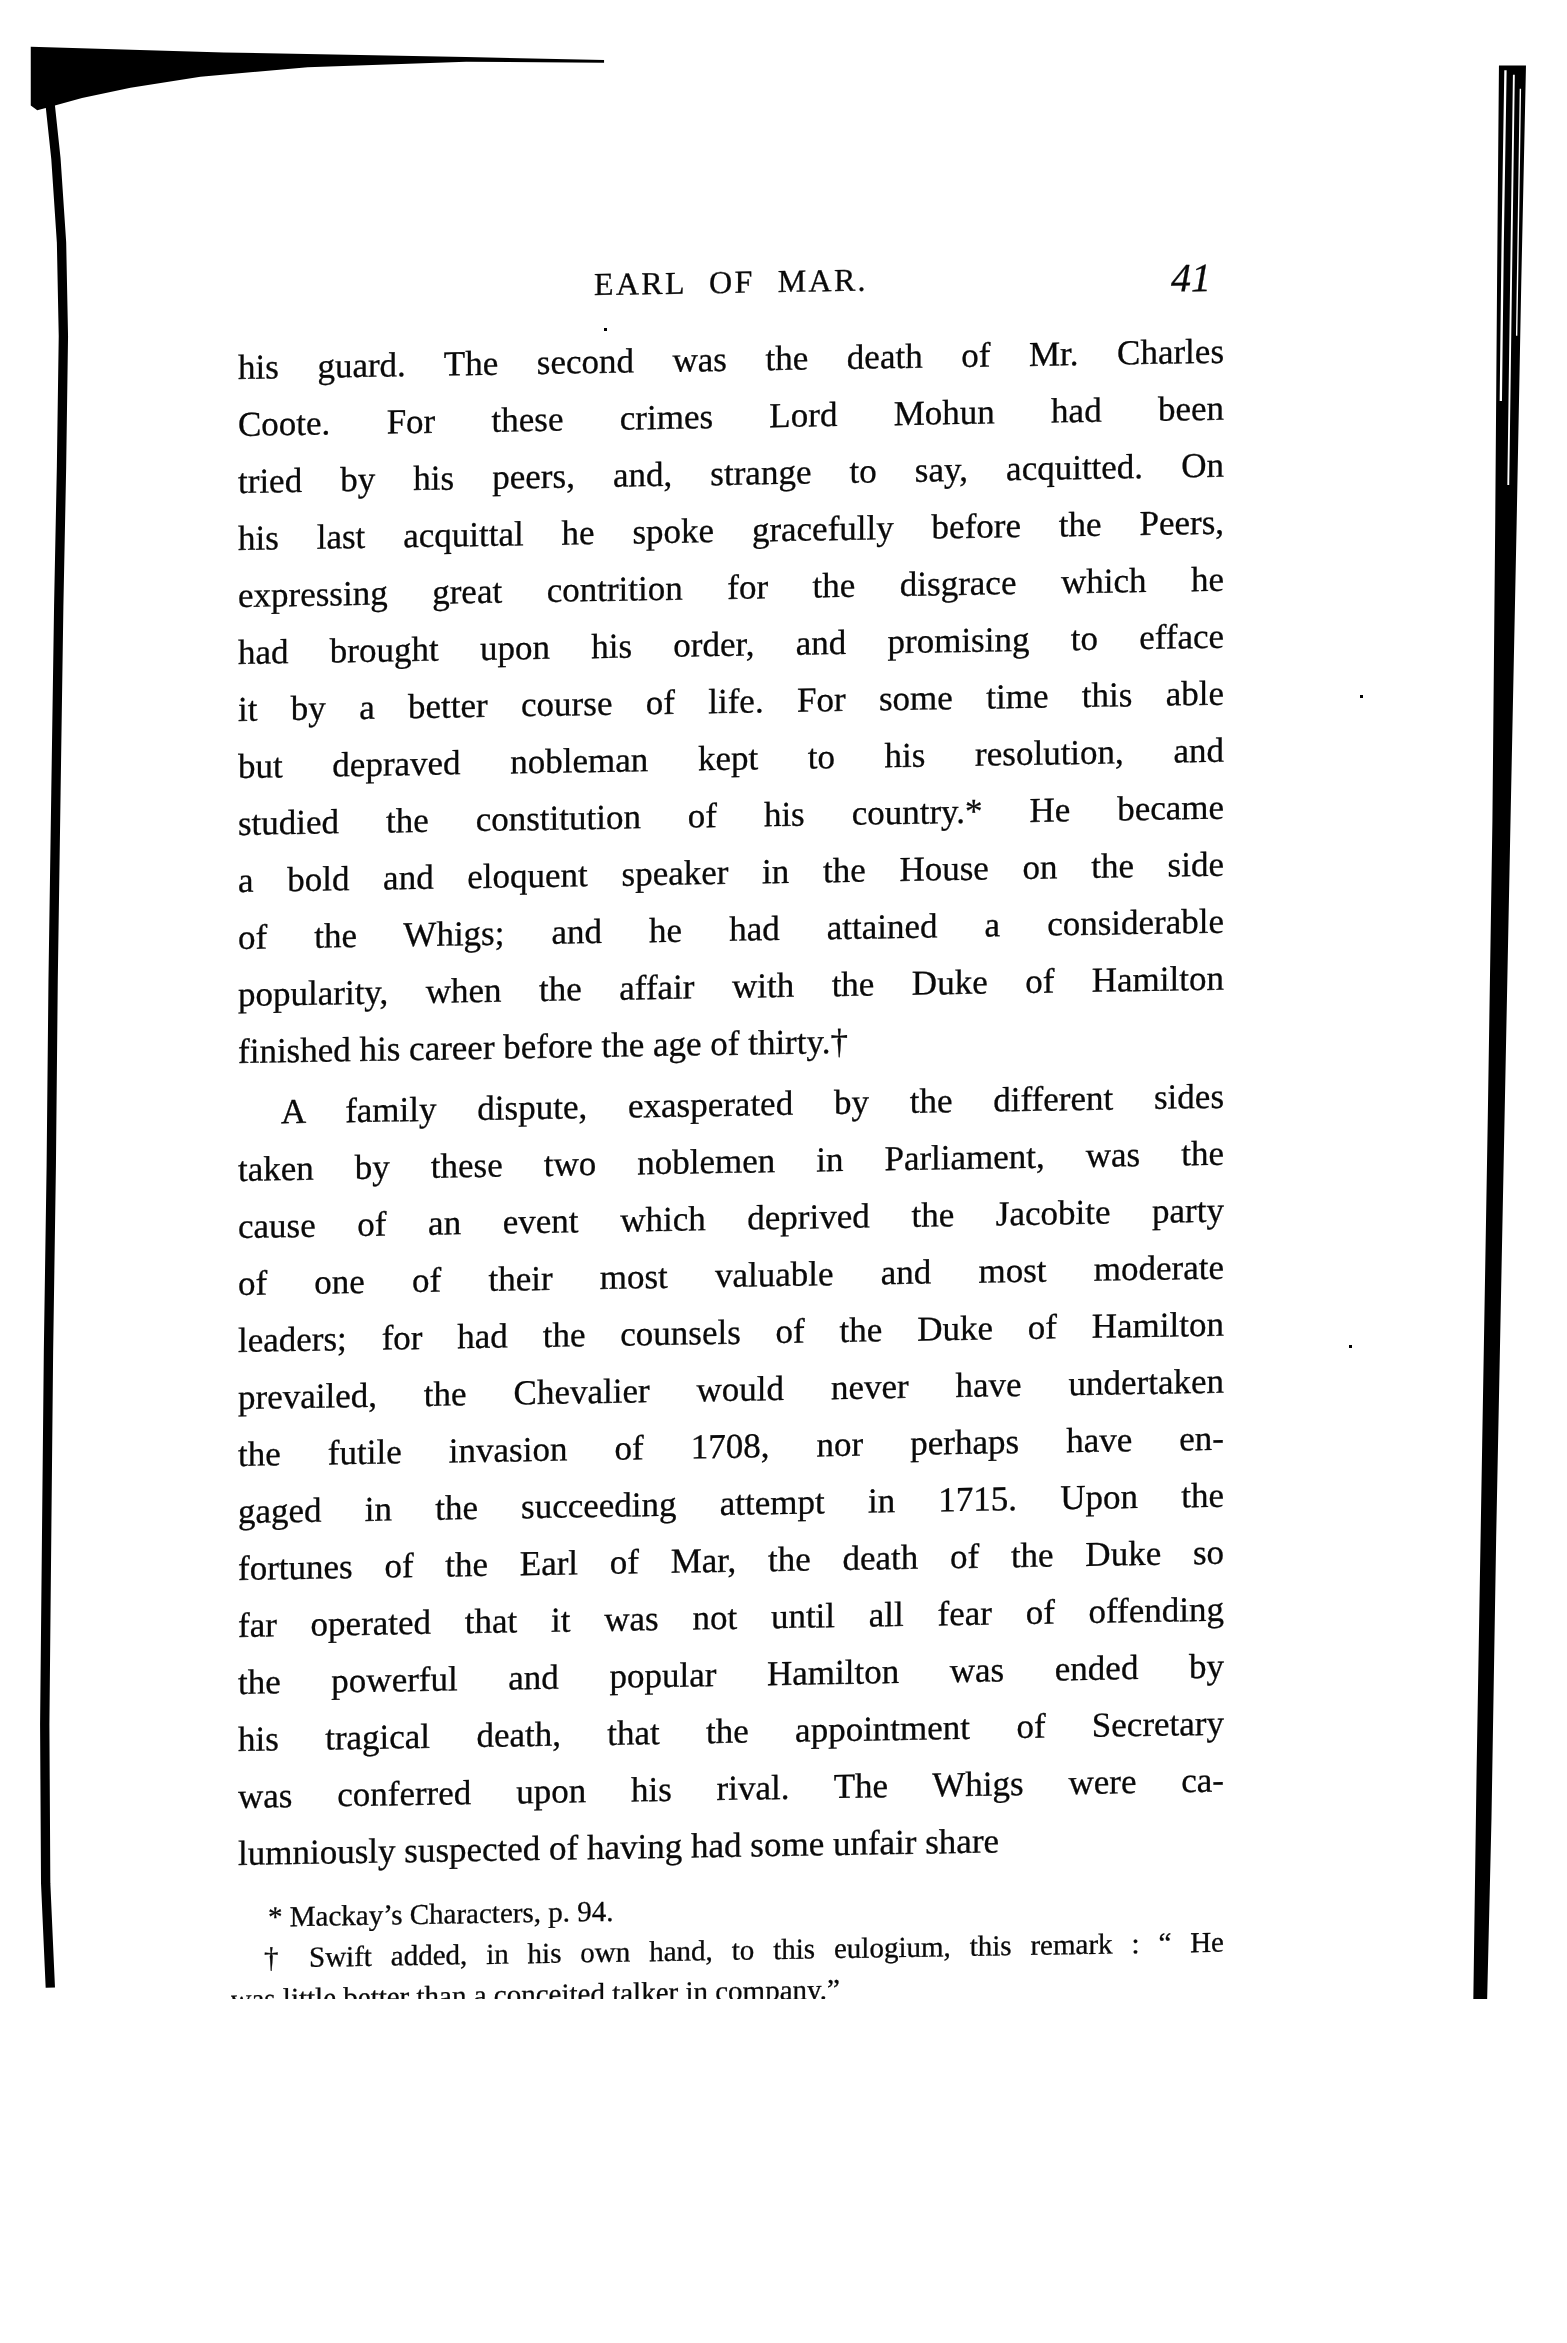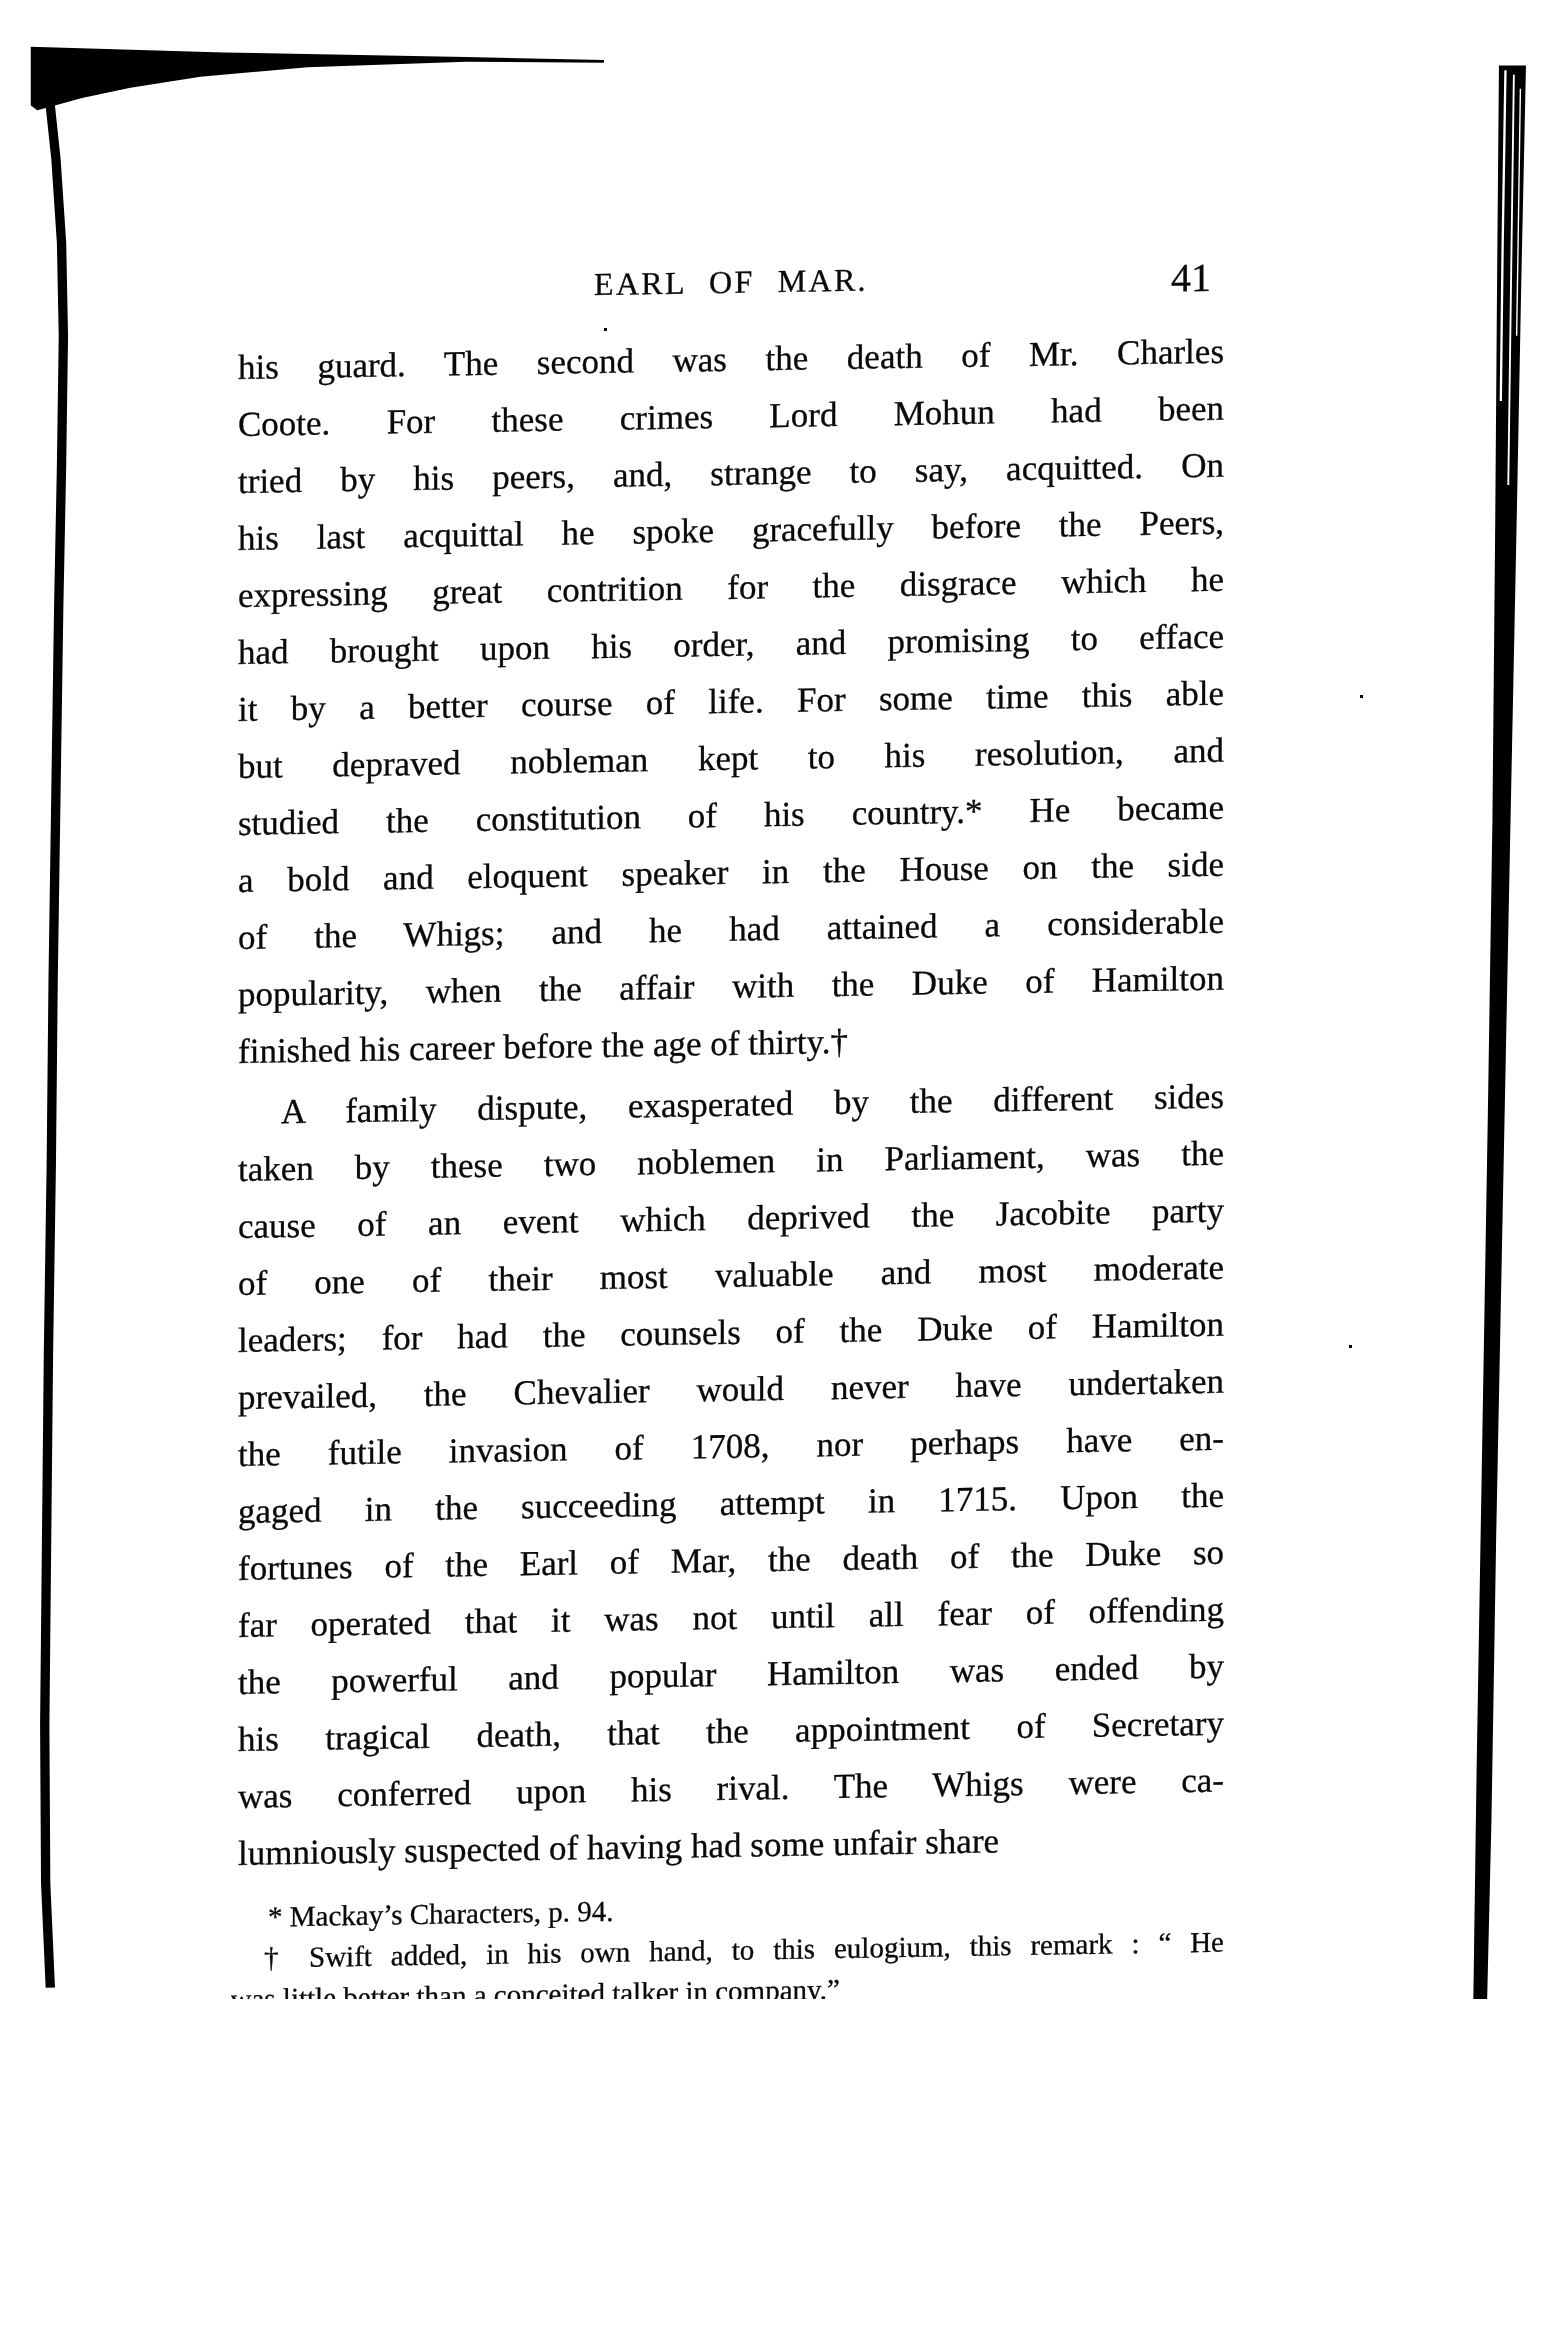--- a/index.html
+++ b/index.html
@@ -16,21 +16,21 @@
     position:absolute;left:238px;top:261px;width:986px;
     transform:skewY(-0.95deg);
     transform-origin:0 0;
     -webkit-text-stroke:0.3px #000;
   }
   .header-row{position:relative;height:54px;}
   .running-title{
     padding-top:11.2px;text-align:center;
     font-size:32px;letter-spacing:2.3px;word-spacing:13px;
   }
-  .page-number{position:absolute;top:9.3px;right:13px;font-size:40px;}
+  .page-number{position:absolute;top:9.3px;right:13px;font-size:40px;font-style:italic;}
   .body-text{margin-top:24px;font-size:35px;}
   .line{
     height:57px;line-height:57px;
     text-align:justify;text-align-last:justify;
     overflow:hidden;white-space:normal;
   }
   .line.last{text-align-last:left;}
   .line.indent{padding-left:43px;}
   .para-2{margin-top:3.7px;}
   .footnotes{margin-top:15px;font-size:29px;}

